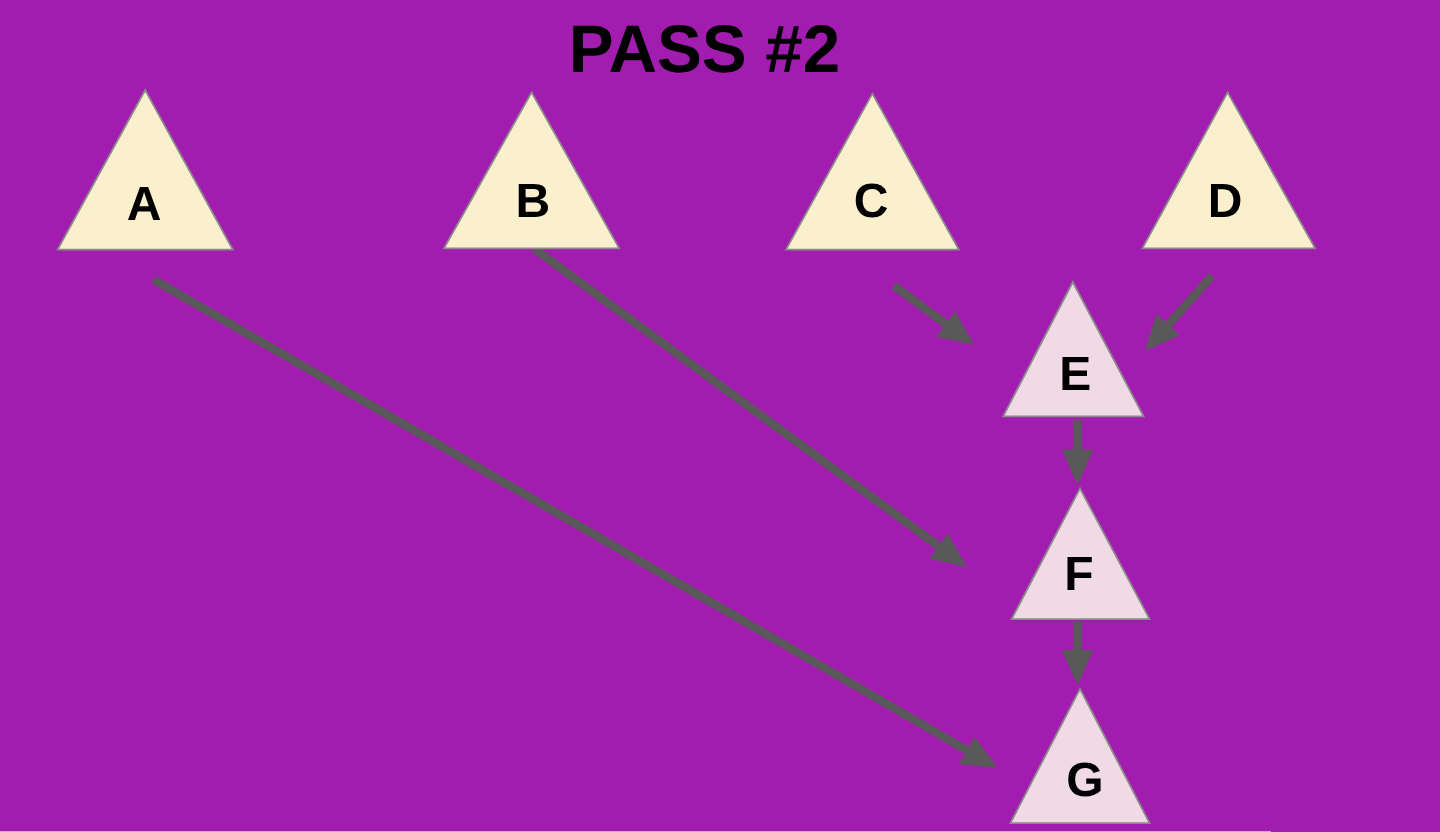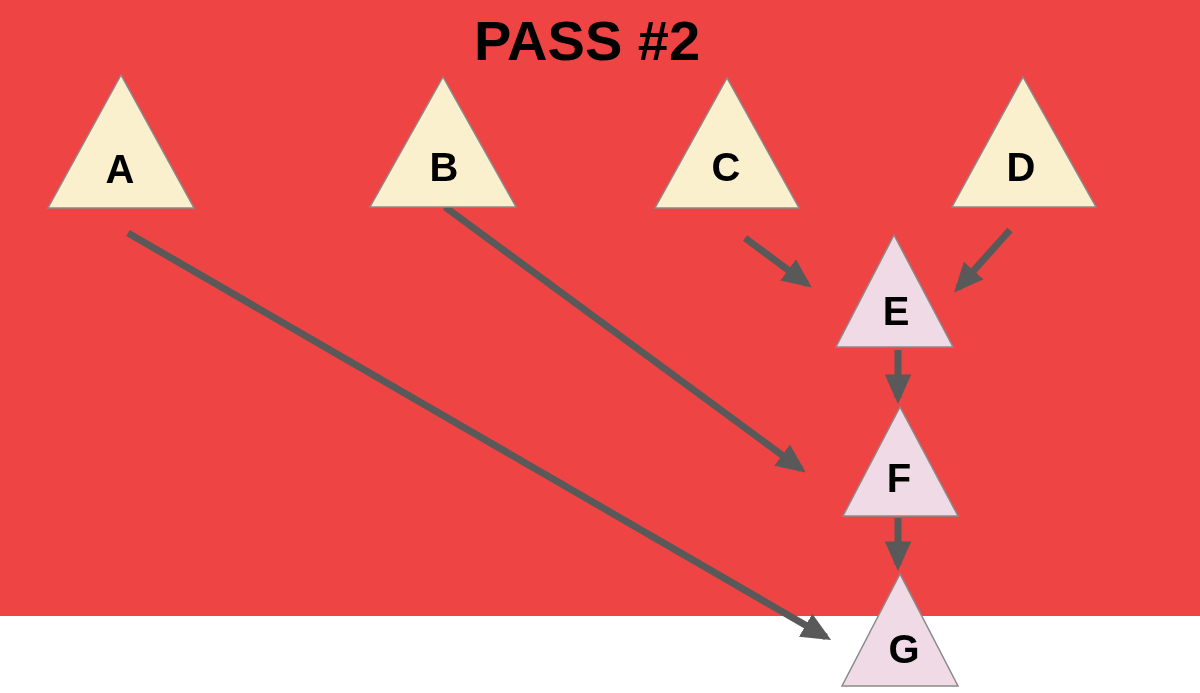--- a/index.html
+++ b/index.html
@@ -7,22 +7,22 @@
     padding: 0;
     width: 1200px;
     height: 693px;
     background: #ffffff;
     overflow: hidden;
     font-family: "Liberation Sans", sans-serif;
   }
   .canvas {
     position: relative;
     width: 1200px;
-    height: 616px;
-    background: #ef4444;
+    height: 693px;
+    background: #a21caf;
   }
   svg { display: block; }
   .title-text {
     font-family: "Liberation Sans", sans-serif;
     font-size: 56px;
     font-weight: 700;
     fill: #000000;
     text-anchor: middle;
   }
   .node-shape {

